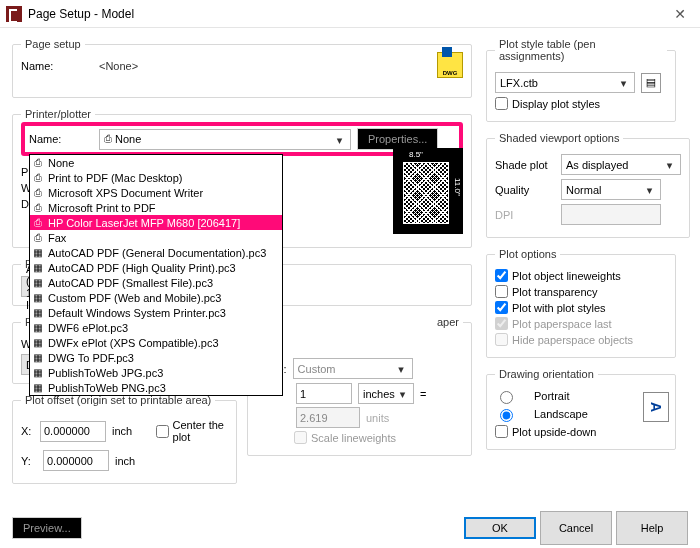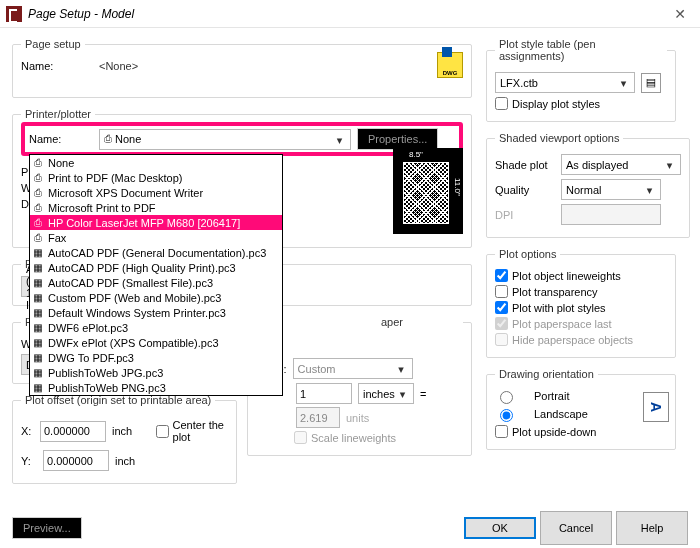--- a/index.html
+++ b/index.html
@@ -1,20 +1,20 @@
 <!DOCTYPE html>
 <html><head>
 <meta charset="utf-8">
 <style>
   * { box-sizing: border-box; font-family: "Segoe UI", Tahoma, sans-serif; }
   body { margin:0; background:#fff; width:700px; height:548px; overflow:hidden; font-size:11px; color:#000; }
   .titlebar { height:28px; background:#fff; border-bottom:1px solid #e5e5e5; display:flex; align-items:center; padding-left:6px; }
   .app-icon { width:16px; height:16px; background:#7a1b1b; display:inline-block; margin-right:6px; position:relative; }
   .app-icon::after { content:""; position:absolute; left:3px; top:3px; width:6px; height:10px; border-left:2px solid #fff; border-top:2px solid #fff; border-bottom:2px solid #fff;}
-  .title { flex:1; font-size:12px;font-style:italic; }
+  .title { flex:1; font-size:12px; }
   .close { width:40px; height:28px; display:flex; align-items:center; justify-content:center; font-size:14px; color:#555; }
   .content { padding:10px 24px 0 12px; display:flex; gap:14px; }
   .leftcol { width:460px; position:relative; }
   .rightcol { width:190px; }
   fieldset { border:1px solid #d8d8d8; border-radius:2px; margin:0 0 10px 0; padding:6px 8px 8px 8px; }
   fieldset > legend { font-size:11px; padding:0 4px; color:#333; }
   .row { display:flex; align-items:center; margin:4px 0; gap:6px; }
   .lbl { width:72px; color:#000; }
   .lbl2 { width:60px; }
   .val { color:#333; }
@@ -206,41 +206,41 @@
           <div class="row">
             <span style="width:16px">Y:</span>
             <input type="text" style="width: 66px;" value="0.000000">
             <span>inch</span>
           </div>
         </fieldset>
       </div>
 
       <div class="half">
         <fieldset style="position:relative;">
-          <legend style="text-align:left;width:100%;margin-left:auto;"><span style="visibility:hidden">xxxxxxxxxxxxxxxxxxxxxx</span><span>aper</span></legend>
+          <legend style="text-align:right;width:100%;margin-left:auto;"><span style="visibility:hidden">xxxxxxxxxxxxxxxxxxxxxx</span><span>aper</span></legend>
           <div style="height:20px"></div>
           <div class="row">
             <span>Scale:</span>
             <div class="ghost-combo" style="width:120px;color:#888">
                 <span>Custom</span>
                 <span class="caret">▾</span>
               </div>
           </div>
           <div class="units-row">
             <span style="width:34px"></span>
             <input type="text" style="width: 56px;" value="1">
             <div class="ghost-combo" style="width:56px">
                 <span>inches</span>
                 <span class="caret">▾</span>
               </div>
             <span>=</span>
           </div>
           <div class="units-row">
             <span style="width:34px"></span>
-            <input type="text" disabled="" style="width: 44px;" value="2.619">
+            <input type="text" disabled="" style="width: 64px;" value="2.619">
             <span class="small-disabled">units</span>
           </div>
           <label class="cb disabled" style="margin-left:38px">
               <input type="checkbox" disabled="" style="">
               <span>Scale lineweights</span>
             </label>
         </fieldset>
       </div>
     </div>
 

